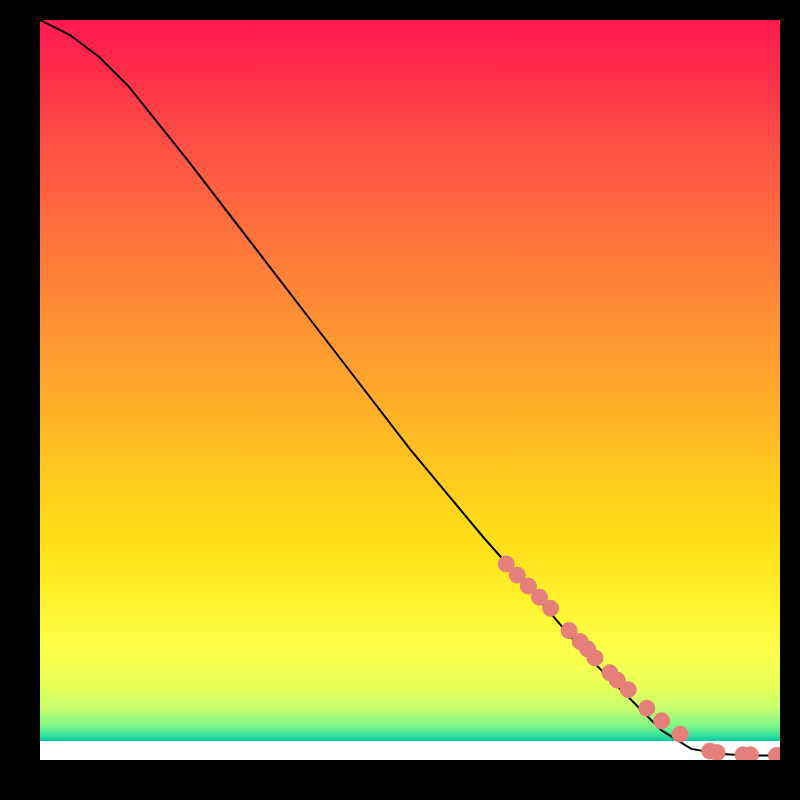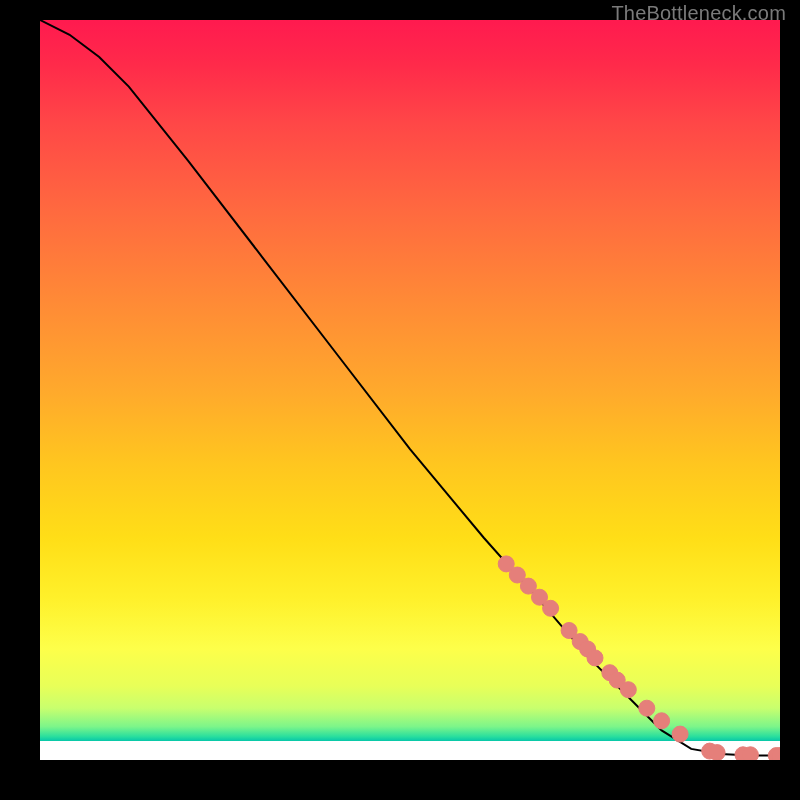--- a/index.html
+++ b/index.html
@@ -66,21 +66,20 @@
   }
   .marker {
     fill: #e57f7a;
     stroke: #e57f7a;
   }
 </style>
 </head>
 <body>
 
 <div class="frame">
-  <div class="attribution">TheBottleneck.com</div>
 
   <div class="plot">
     <svg class="overlay" viewBox="0 0 740 740" preserveAspectRatio="none">
       <path id="curve-path" class="curve" d="M0.0 0.0 L29.6 14.8 L59.2 37.0 L88.8 66.6 L148.0 140.6 L222.0 236.8 L296.0 333.0 L370.0 429.2 L444.0 518.0 L503.2 584.6 L547.6 636.4 L592.0 680.8 L621.6 710.4 L651.2 728.9 L680.8 734.1 L710.4 735.6 L740.0 735.6"></path>
       <g id="markers-group">
           <circle cx="466.2" cy="543.9" r="8" class="marker"></circle>
           <circle cx="477.3" cy="555.0" r="8" class="marker"></circle>
           <circle cx="488.4" cy="566.1" r="8" class="marker"></circle>
           <circle cx="499.5" cy="577.2" r="8" class="marker"></circle>
           <circle cx="510.6" cy="588.3" r="8" class="marker"></circle>

